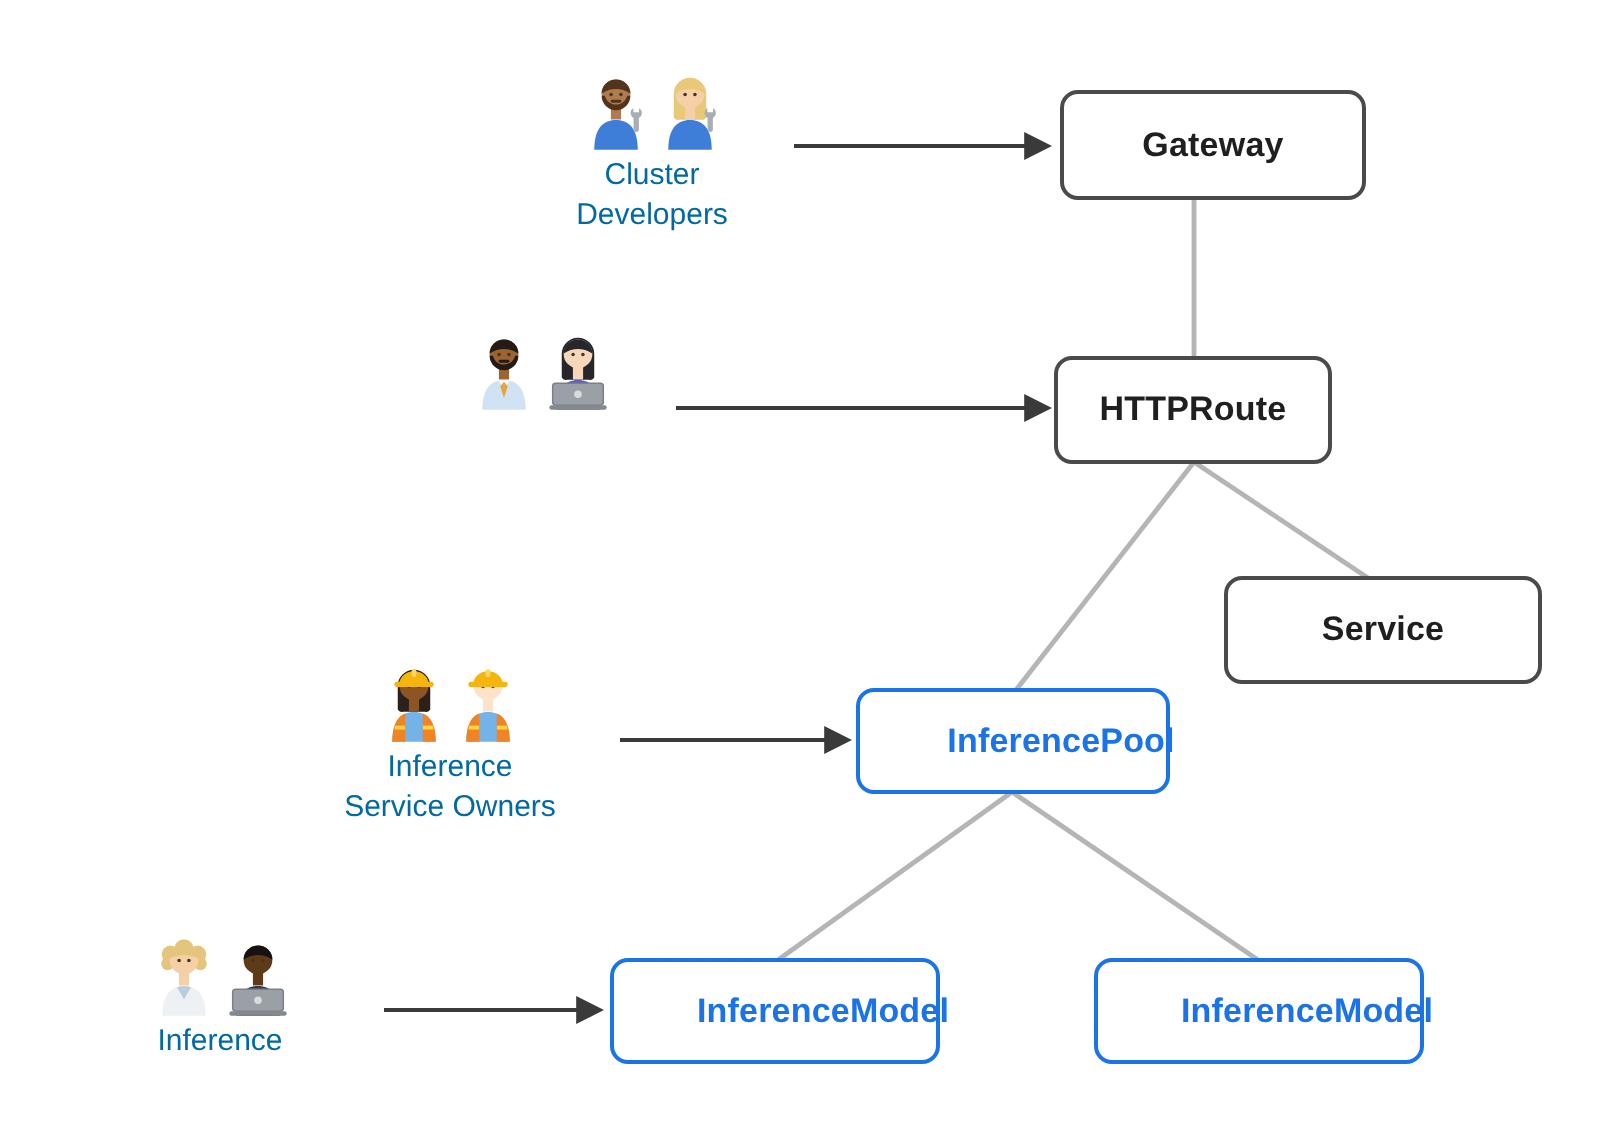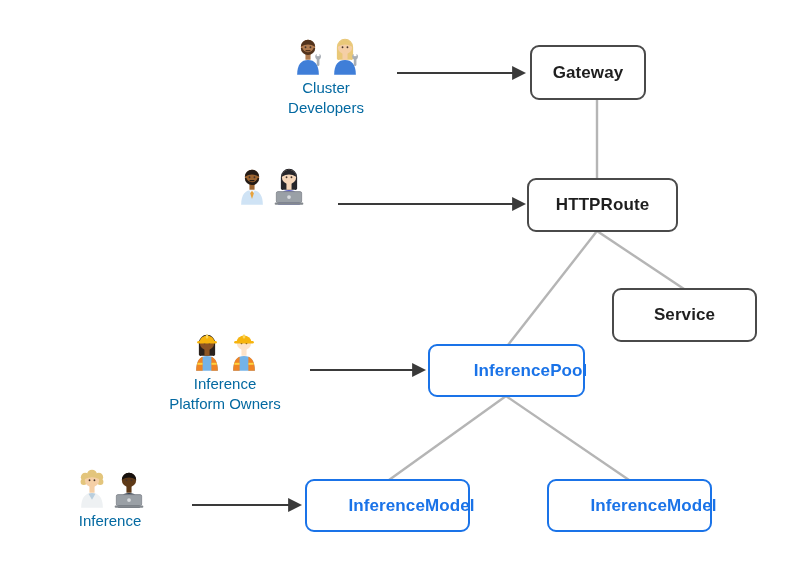--- a/index.html
+++ b/index.html
@@ -39,27 +39,27 @@
     <line x1="597" y1="231" x2="508" y2="345" stroke="#b5b5b5" stroke-width="2.4"></line>
     <line x1="506" y1="396" x2="389" y2="480" stroke="#b5b5b5" stroke-width="2.4"></line>
     <line x1="506" y1="396" x2="629" y2="480" stroke="#b5b5b5" stroke-width="2.4"></line>
 
     <line x1="397" y1="73" x2="524" y2="73" stroke="#3a3a3a" stroke-width="2" marker-end="url(#ah)"></line>
     <line x1="338" y1="204" x2="524" y2="204" stroke="#3a3a3a" stroke-width="2" marker-end="url(#ah)"></line>
     <line x1="310" y1="370" x2="424" y2="370" stroke="#3a3a3a" stroke-width="2" marker-end="url(#ah)"></line>
     <line x1="192" y1="505" x2="300" y2="505" stroke="#3a3a3a" stroke-width="2" marker-end="url(#ah)"></line>
   </svg>
 
-  <div class="node dark" style="left:530px;top:45px;width:116px;height:55px;">
+  <div class="node dark" style="left:530px;top:45px;width:153px;height:55px;">
     <span>Gateway</span>
   </div>
-  <div class="node dark" style="left:527px;top:178px;width:151px;height:54px;">
+  <div class="node dark" style="left:527px;top:178px;width:139px;height:54px;">
     <span>HTTPRoute</span>
   </div>
-  <div class="node dark" style="left:612px;top:288px;width:145px;height:54px;">
+  <div class="node dark" style="left:612px;top:288px;width:159px;height:54px;">
     <span>Service</span>
   </div>
   <div class="node blue" style="left:428px;top:344px;width:157px;height:53px;">
     <span>InferencePool</span>
   </div>
   <div class="node blue" style="left:305px;top:479px;width:165px;height:53px;">
     <span>InferenceModel</span>
   </div>
   <div class="node blue" style="left:547px;top:479px;width:165px;height:53px;">
     <span>InferenceModel</span>
@@ -156,21 +156,21 @@
             <circle cx="18" cy="12.5" r="7.6" fill="#fde3c9"></circle>
             <circle cx="15.4" cy="12.8" r="0.95" fill="#46342a"></circle>
             <circle cx="20.6" cy="12.8" r="0.95" fill="#46342a"></circle>
             <path d="M10.2,10.8 a7.9,7.3 0 0 1 15.6,0 z" fill="#f6b40e"></path>
             <rect x="16.7" y="3.6" width="2.6" height="4.2" rx="1.2" fill="#fbd55c"></rect>
             <rect x="7.6" y="10.3" width="20.8" height="2.7" rx="1.35" fill="#f6b40e"></rect>
           </svg></span>
       </div>
     <div class="persona-label">
       <span>Inference</span><br>
-      <span>Platform Owners</span>
+      <span>Service Owners</span>
     </div>
   </div>
   <div class="persona" style="left:25px;top:467px;">
     <div class="avatars">
         <span class="avatar"><svg width="34" height="40" viewBox="0 0 36 42" xmlns="http://www.w3.org/2000/svg">
             <circle cx="10.8" cy="9.5" r="4.6" fill="#e3c57c"></circle>
             <circle cx="25.2" cy="9.5" r="4.6" fill="#e3c57c"></circle>
             <circle cx="18" cy="6.8" r="5.2" fill="#e3c57c"></circle>
             <circle cx="9.3" cy="14.5" r="3.4" fill="#e3c57c"></circle>
             <circle cx="26.7" cy="14.5" r="3.4" fill="#e3c57c"></circle>

